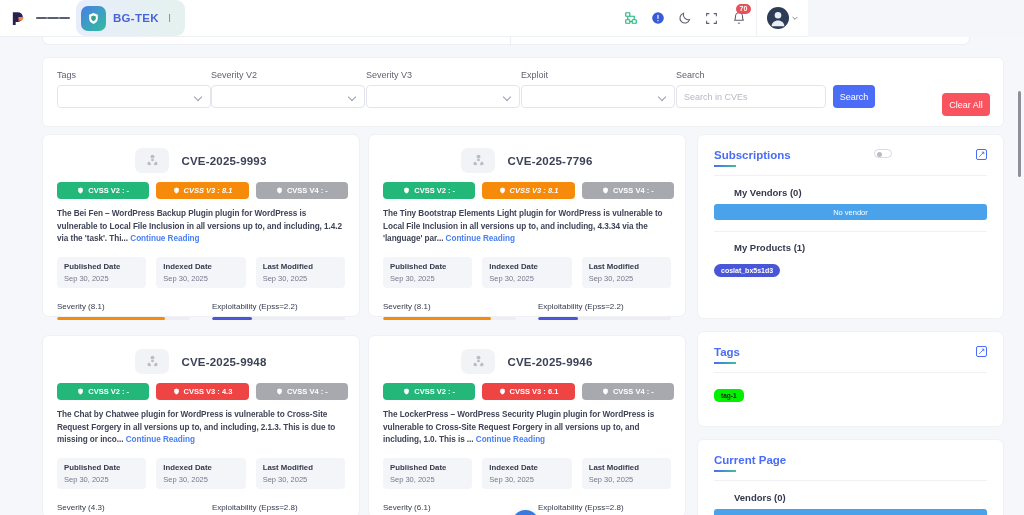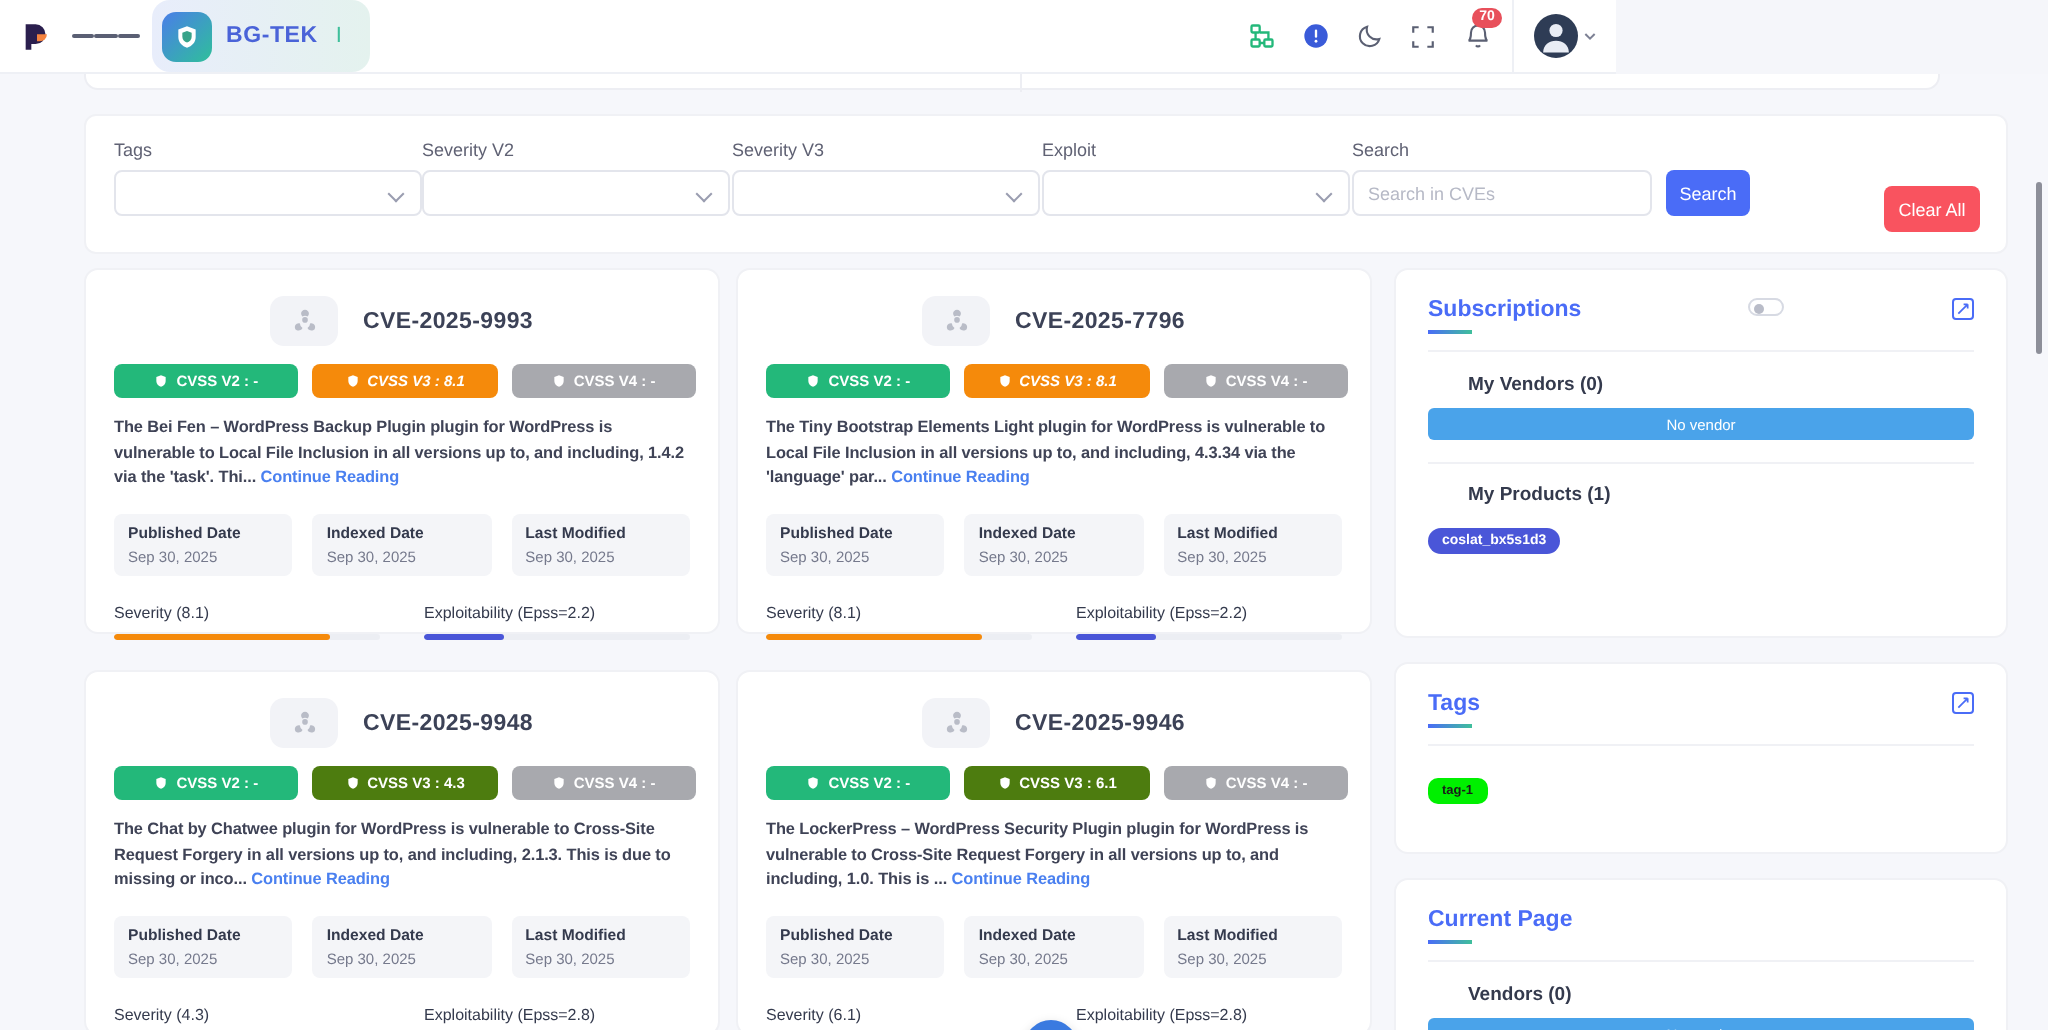--- a/index.html
+++ b/index.html
@@ -99,21 +99,21 @@
   .cve-id { font-size: 11.5px; font-weight: bold; color: #3c4257; letter-spacing: .2px; }
 
   .badges { display: flex; gap: 7px; padding: 0 11px 0 14px; }
   .badge {
     flex: 1; height: 17px; border-radius: 4px; display: flex; align-items: center;
     justify-content: center; gap: 4px; font-size: 7.5px; font-weight: bold; color: #fff;
     cursor: pointer; white-space: nowrap;
   }
   .b-green { background: #23b87a; }
   .b-orange { background: #f58a0b; font-style: italic; }
-  .b-yellow { background: #4d7c0f; }
+  .b-yellow { background: #ef4444; }
   .b-gray { background: #a8a9ae; }
 
   .desc {
     padding: 9px 14px 0; font-size: 8.2px; color: #3f4356; line-height: 1.55;
     font-weight: bold; letter-spacing: -.05px;
   }
   .desc .more { color: #4a80f0; font-weight: bold; cursor: pointer; }
 
   .dates { display: flex; gap: 10px; padding: 11px 14px 0; align-items: flex-end; }
   .date-box { flex: 1; background: #f4f5f8; border-radius: 4px; padding: 5px 7px; }

